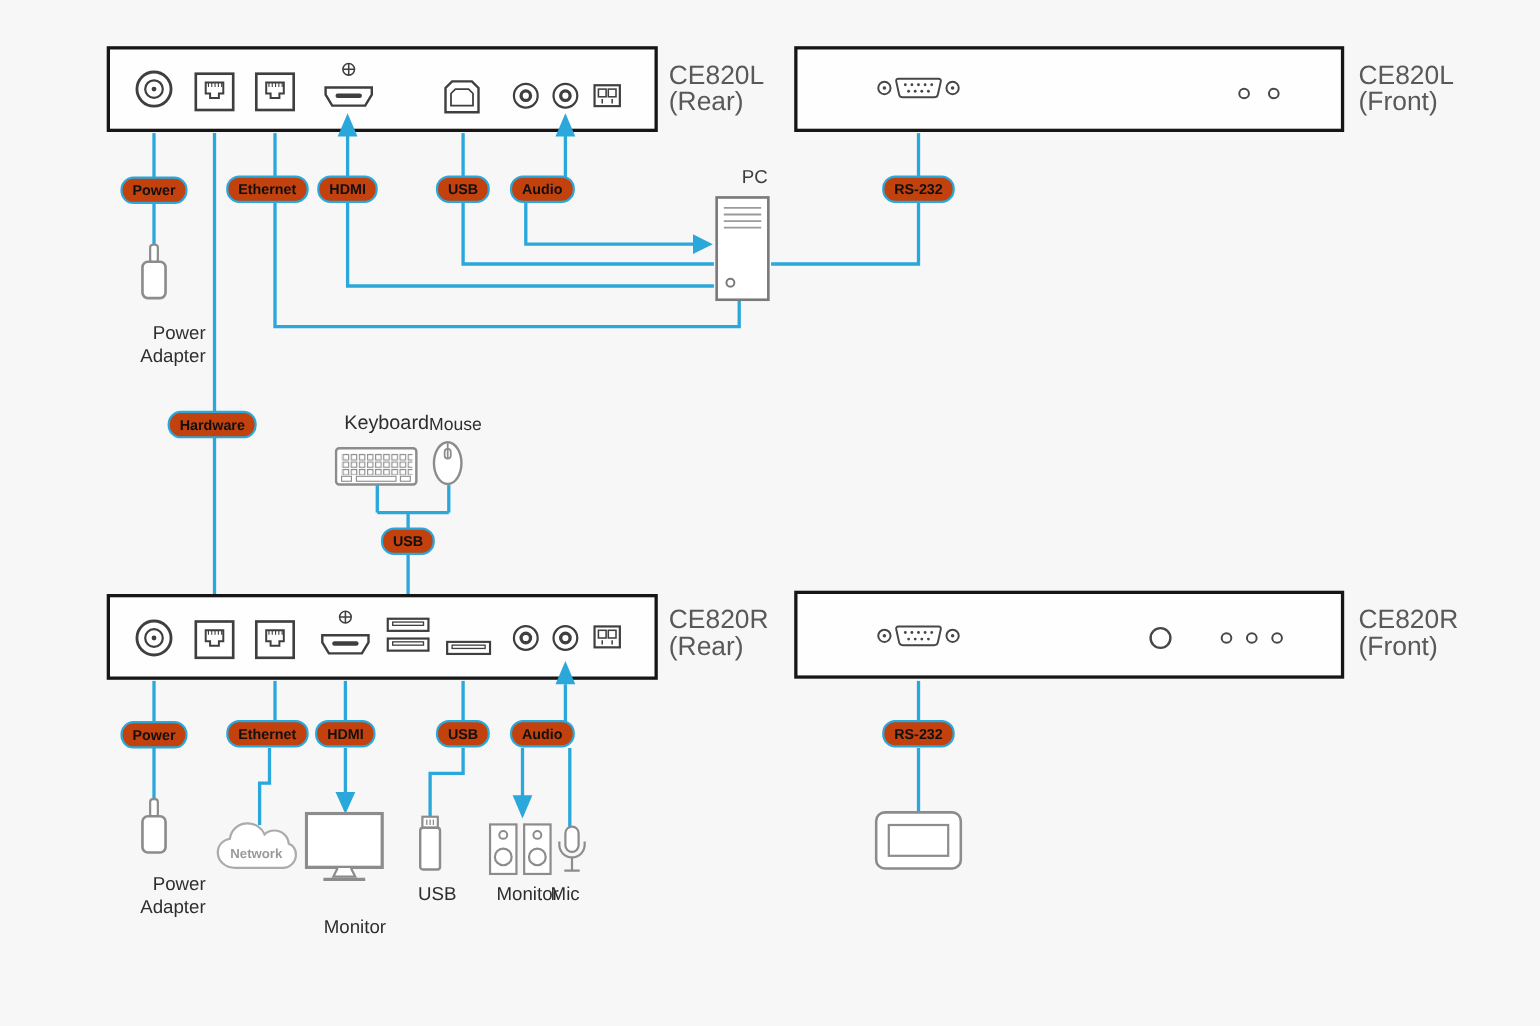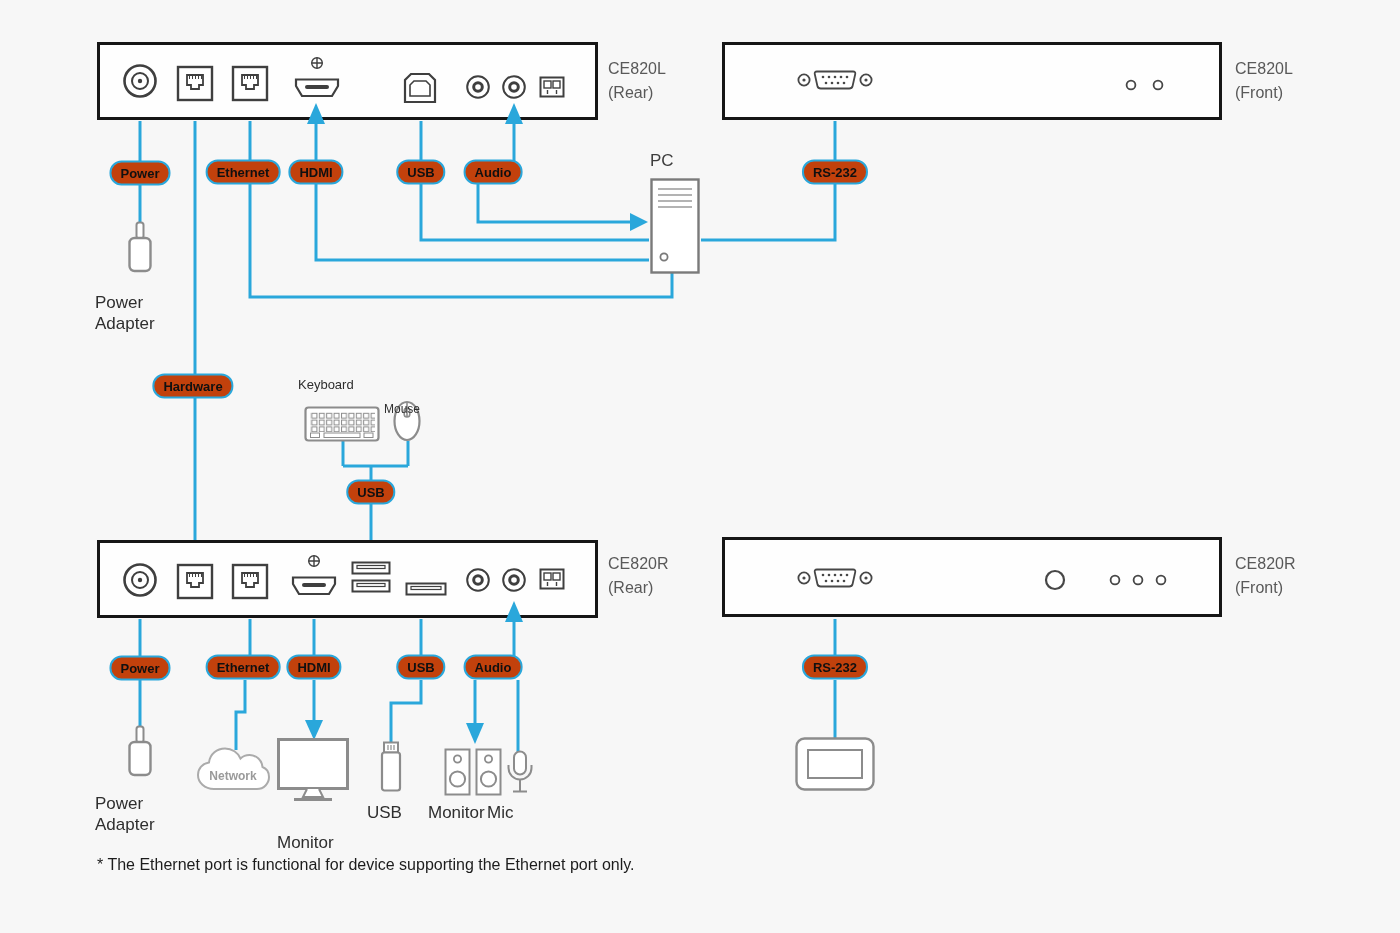--- a/index.html
+++ b/index.html
@@ -12,22 +12,22 @@
   .wires .w { stroke:var(--wire); stroke-width:3; fill:none; }
   .wires .a { fill:var(--wire); stroke:none; }
 
   .panel { position:absolute; background:#fefefe; border:3px solid var(--panel-border); z-index:1; }
   .panel svg { position:absolute; }
 
   .pill { position:absolute; transform:translate(-50%,-50%); background:#c2410c;
           border:2.5px solid var(--wire); border-radius:12px; padding:3px 9px;
           font-size:13px; font-weight:bold; color:#101010; white-space:nowrap; z-index:10; }
 
-  .devlabel { position:absolute; font-size:16px; line-height:24px; color:#595959; z-index:2; }
-  .lbl { position:absolute; font-size:17px; line-height:21px; color:#2e2e2e; text-align:left; z-index:10; }
+  .devlabel { position:absolute; font-size:24px; line-height:24px; color:#595959; z-index:2; }
+  .lbl { position:absolute; font-size:17px; line-height:21px; color:#2e2e2e; text-align:right; z-index:10; }
   .icon { position:absolute; z-index:8; }
   .cloud-text { position:absolute; font-size:12px; font-weight:bold; color:#9a9a9a; text-align:center; z-index:9; }
   .footnote { position:absolute; font-size:16px; color:#1c1c1c; z-index:2; }
 </style>
 </head>
 <body>
 
 <div class="canvas">
 
   <svg class="wires" width="1400" height="933">
@@ -271,22 +271,22 @@
     <path d="M8 11 H42 M8 17 H42 M8 23 H42 M8 29 H42" stroke="#9a9a9a" stroke-width="1.6"></path>
     <circle cx="14" cy="79" r="3.6" fill="none" stroke="#7a7a7a" stroke-width="1.8"></circle>
   </svg>
 
   <svg class="icon" style="left:128px;top:221px" width="24" height="52" viewBox="0 0 24 52">
     <rect x="8.5" y="1.5" width="7" height="16" rx="2.5" fill="#fff" stroke="#8c8c8c" stroke-width="2"></rect>
     <rect x="1.5" y="17" width="21" height="33" rx="5" fill="#fff" stroke="#8c8c8c" stroke-width="2.4"></rect>
   </svg>
   <div class="lbl" style="left:95px;top:292px;width:92px">Power Adapter</div>
 
-  <div class="lbl" style="left:298px;top:374px;width:92px;font-size:13px">Keyboard</div>
-  <div class="lbl" style="left:384px;top:399px;width:54px;font-size:12px">Mouse</div>
+  <div class="lbl" style="left:298px;top:374px;width:92px;font-size:18px">Keyboard</div>
+  <div class="lbl" style="left:384px;top:376px;width:54px;font-size:16px">Mouse</div>
   <svg class="icon" style="left:304px;top:406px" width="76" height="36" viewBox="0 0 76 36">
     <defs>
       <pattern id="kb" width="7.4" height="6.8" patternUnits="userSpaceOnUse">
         <rect x="0.5" y="0.5" width="5" height="4.8" fill="none" stroke="#8c8c8c" stroke-width="1"></rect>
       </pattern>
     </defs>
     <rect x="1.5" y="1.5" width="73" height="33" rx="3" fill="#fff" stroke="#8c8c8c" stroke-width="2.2"></rect>
     <rect x="6" y="6" width="65" height="20" fill="url(#kb)"></rect>
     <rect x="6.5" y="27" width="9" height="4.5" fill="none" stroke="#8c8c8c" stroke-width="1"></rect>
     <rect x="20" y="27" width="36" height="4.5" fill="none" stroke="#8c8c8c" stroke-width="1"></rect>
@@ -338,15 +338,14 @@
     <path d="M3.5 15 v3 a11.5 11.5 0 0 0 23 0 v-3" fill="none" stroke="#8c8c8c" stroke-width="2"></path>
     <path d="M15 29.5 V41 M8 41.5 H22" stroke="#8c8c8c" stroke-width="2"></path>
   </svg>
   <div class="lbl" style="left:487px;top:802px;width:40px">Mic</div>
 
   <svg class="icon" style="left:795px;top:737px" width="80" height="54" viewBox="0 0 80 54">
     <rect x="1.5" y="1.5" width="77" height="51" rx="8" fill="#fff" stroke="#8c8c8c" stroke-width="2.4"></rect>
     <rect x="13" y="13" width="54" height="28" fill="none" stroke="#8c8c8c" stroke-width="2"></rect>
   </svg>
 
-  <div class="footnote" style="left:97px;top:856px">* The Ethernet port is functional for device supporting the Ethernet port only.</div>
 
 </div>
 
 </body></html>

